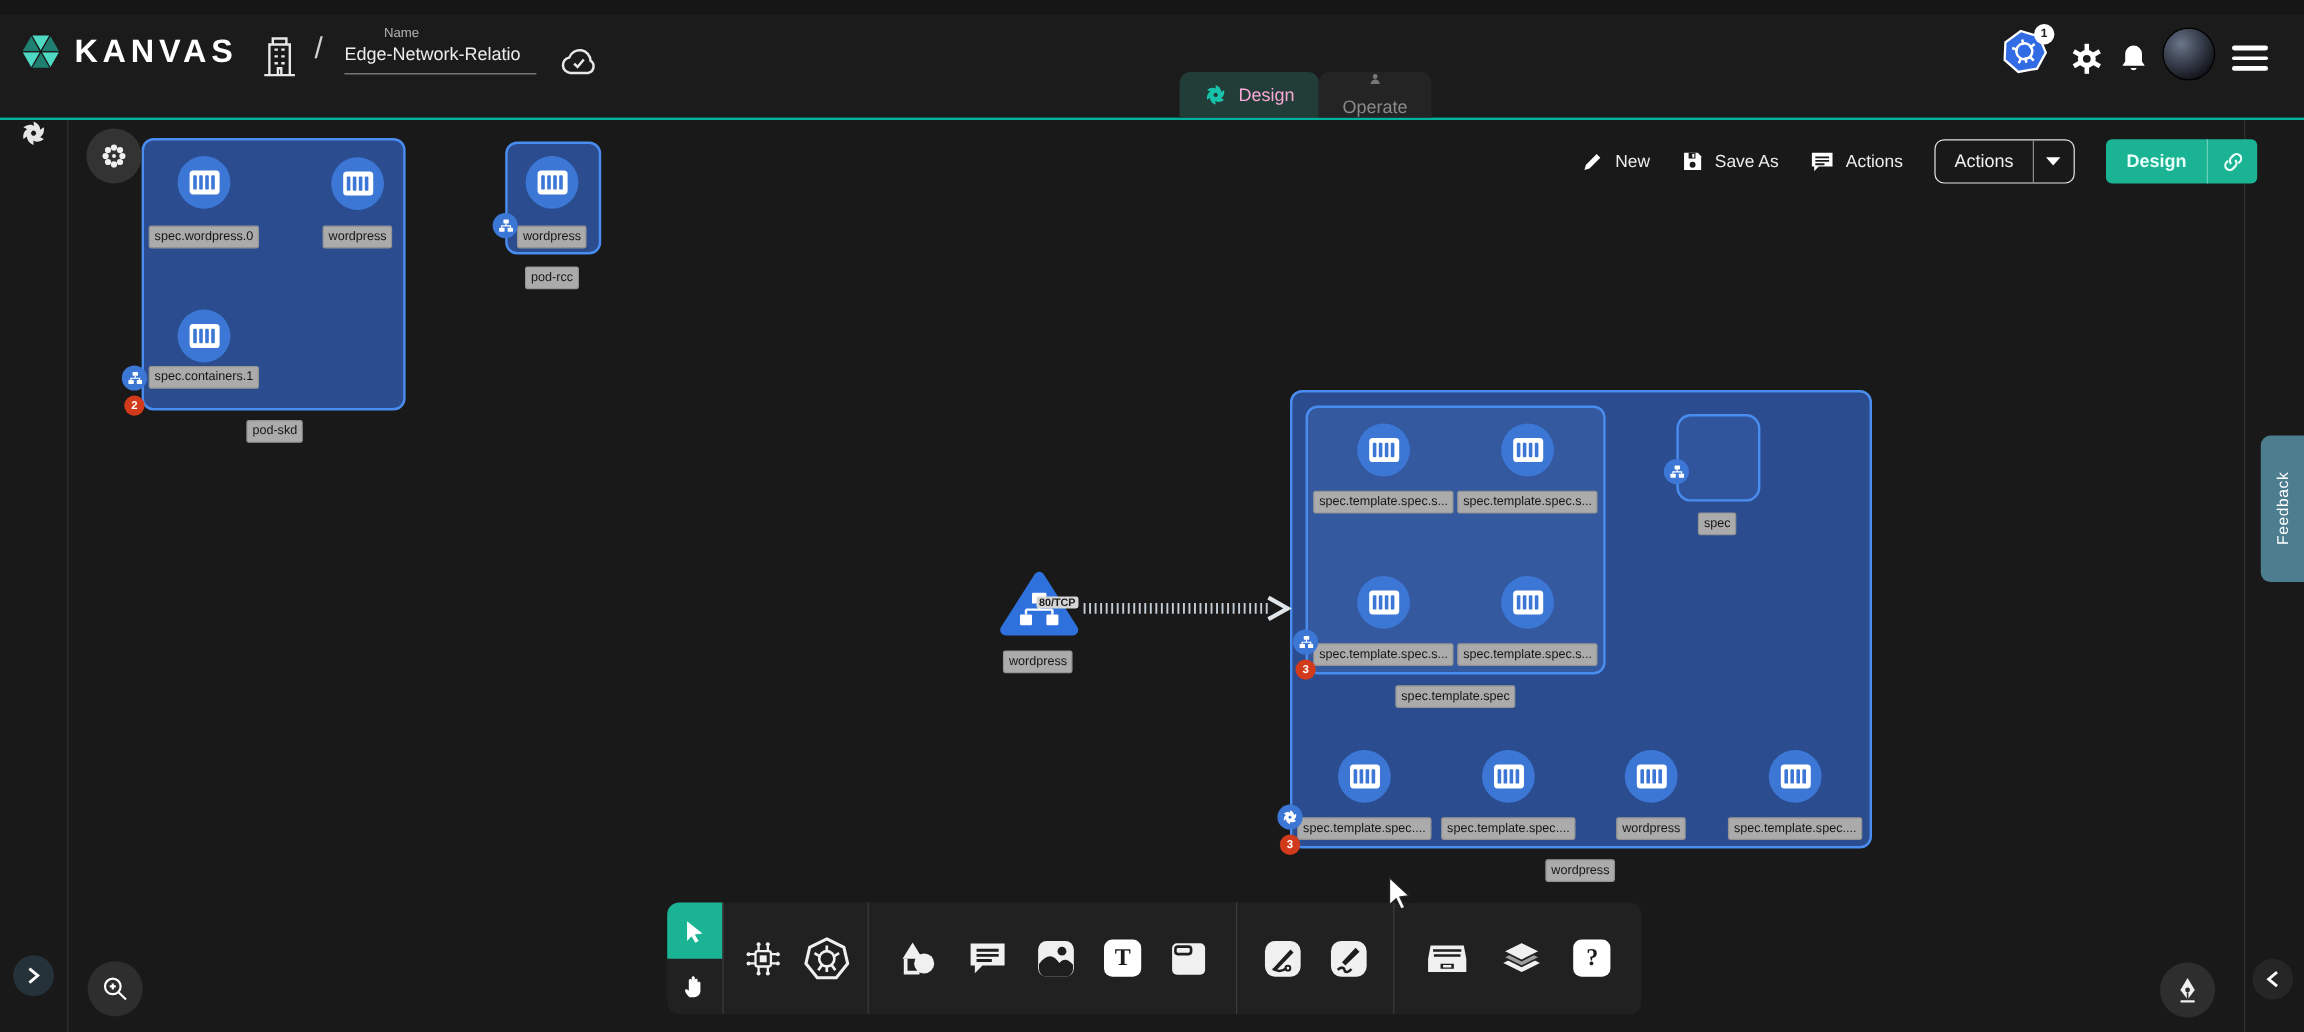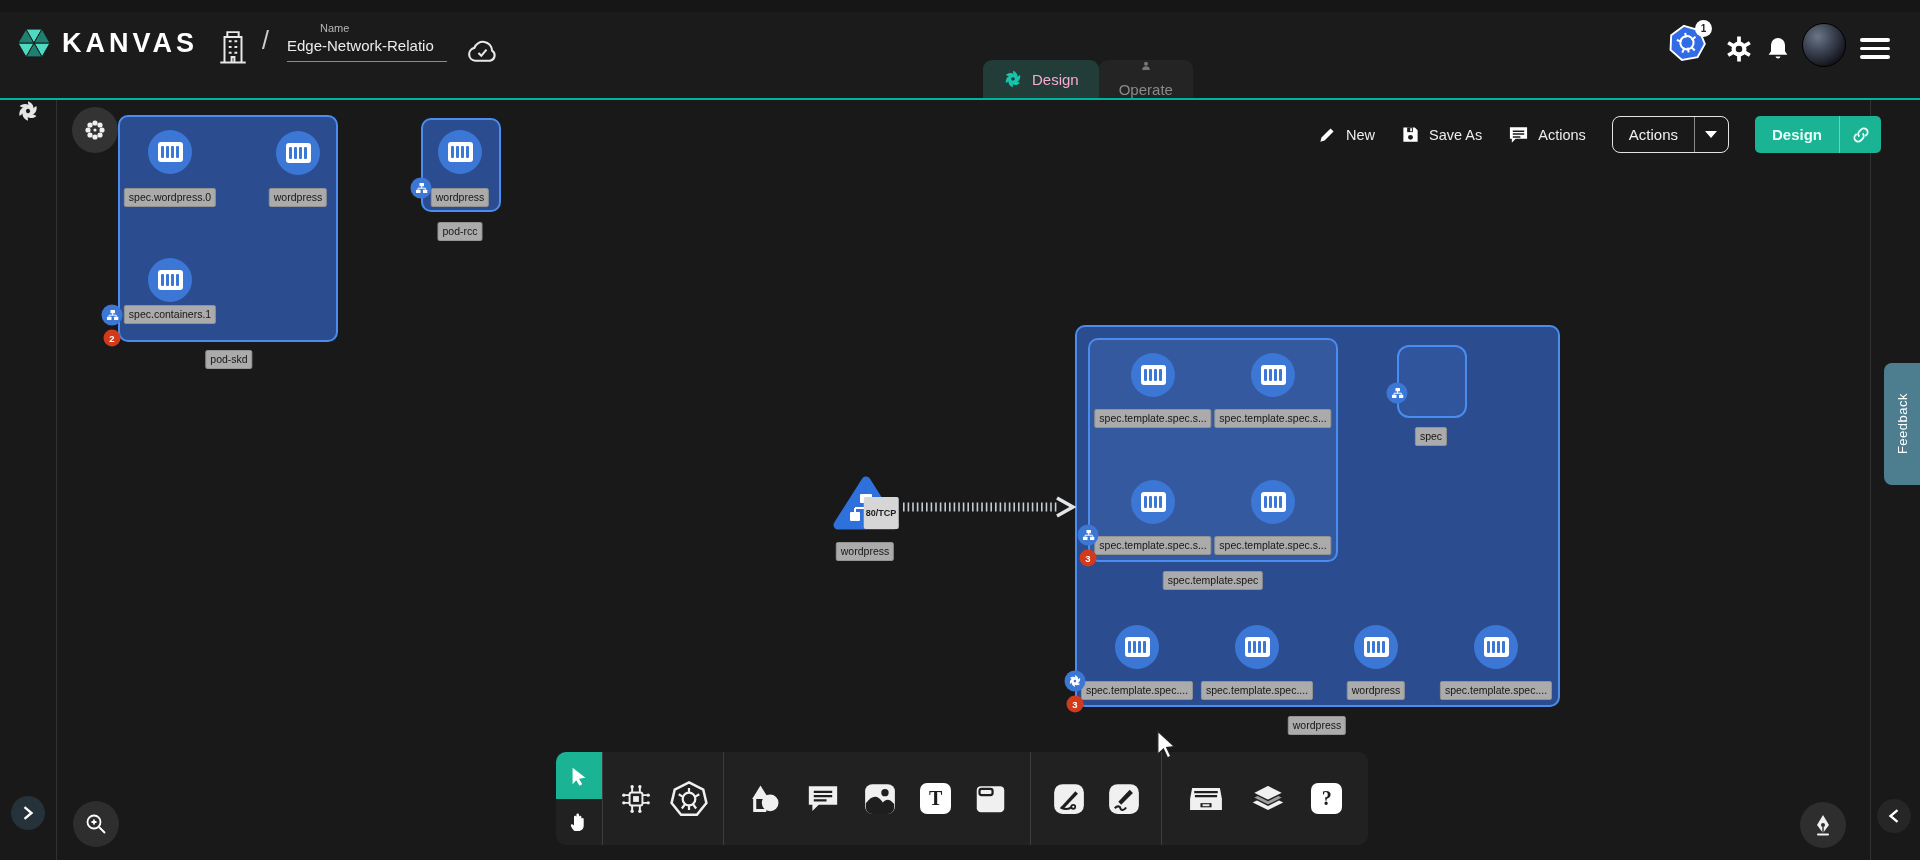--- a/index.html
+++ b/index.html
@@ -61,21 +61,21 @@
     transform:translate(-50%,-50%); display:flex; align-items:center; justify-content:center; z-index:6; }
   .cicon { width:25px; height:20px; background:#fff; border-radius:3px; display:flex; align-items:center; justify-content:center; gap:2.5px; }
   .cicon i { width:2.5px; height:12px; background:#3c77d6; border-radius:1px; }
   .chip { position:absolute; transform:translateX(-50%); background:#ababab; color:#161616; font-size:10.5px;
     line-height:1; padding:3px 4px; border-radius:2px; white-space:nowrap; z-index:8; border:1px solid #939393; }
   .bblue { position:absolute; width:21px; height:21px; border-radius:50%; background:#3c77d6;
     transform:translate(-50%,-50%); display:flex; align-items:center; justify-content:center; z-index:9; }
   .bred { position:absolute; width:17px; height:17px; border-radius:50%; background:#d13a1b; color:#fff;
     font-size:9.5px; font-weight:700; transform:translate(-50%,-50%); display:flex; align-items:center; justify-content:center; z-index:9; }
   .edgechip { position:absolute; transform:translateX(-50%); background:#d6d6d6; color:#1c1c1c; font-size:9px;
-    font-weight:700; padding:11px 2px; border-radius:2px; z-index:7; }
+    font-weight:700; padding:0 2px; border-radius:2px; z-index:7; }
 
   
   .toolbar { position:absolute; left:556px; top:664px; width:812px; height:93px; background:#212121;
     border-radius:10px; display:flex; z-index:30; }
   .tb-col1 { width:46px; display:flex; flex-direction:column; }
   .tb-sel { width:46px; height:47px; background:#1ab394; border-radius:10px 0 0 0;
     display:flex; align-items:center; justify-content:center; cursor:pointer; }
   .tb-hand { width:46px; height:46px; display:flex; align-items:center; justify-content:center; cursor:pointer; }
   .tb-div { width:1px; background:#3d3d3d; }
   .tb-grp { display:flex; align-items:center; justify-content:space-evenly; }

